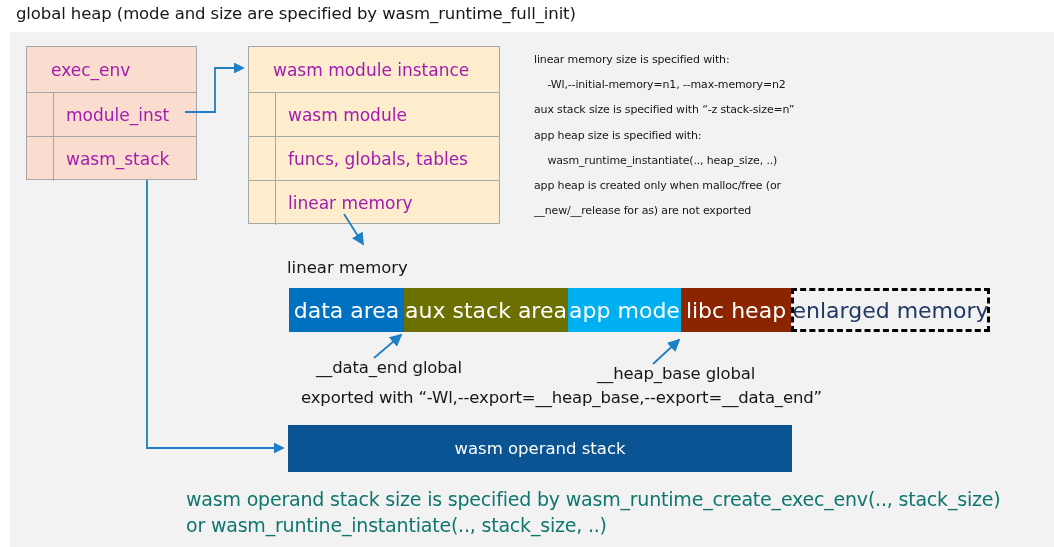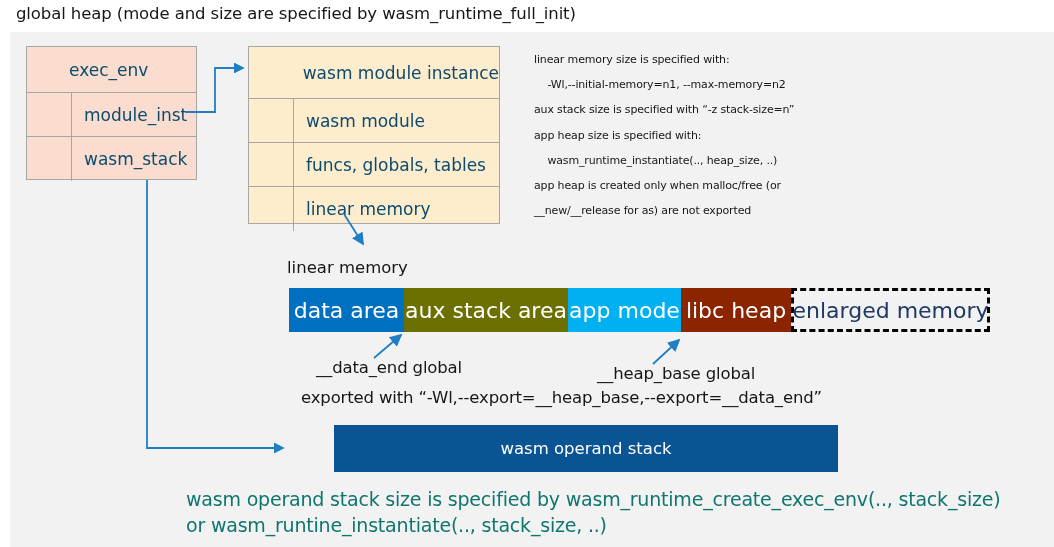--- a/index.html
+++ b/index.html
@@ -43,22 +43,21 @@
     position: absolute;
     box-sizing: border-box;
     border: 1px solid #a6a6a6;
   }
   .srow {
     box-sizing: border-box;
     display: flex;
     align-items: center;
     border-bottom: 1px solid #a6a6a6;
     font-size: 17px;
-    color: #0c4a6e;
-    padding-left: 18px;
+    color: #a21caf;
   }
   .srow:last-child { border-bottom: none; }
   .srow .indent {
     width: 26px;
     flex: 0 0 26px;
     align-self: stretch;
     border-right: 1px solid #a6a6a6;
   }
   .srow .head-pad { width: 12px; flex: 0 0 12px; }
   .srow .txt { padding-left: 12px; white-space: nowrap; }
@@ -69,21 +68,21 @@
     background: #fbddd0;
   }
   #exec-env-box .srow { height: 44px; }
   #exec-env-box .srow.head { height: 46px; }
 
   #module-inst-box {
     left: 248px; top: 46px; width: 252px; height: 178px;
     background: #fdedcd;
   }
   #module-inst-box .srow { height: 44px; }
-  #module-inst-box .srow.head { height: 52px; justify-content: flex-end; }
+  #module-inst-box .srow.head { height: 46px; }
 
   
   .notes {
     position: absolute;
     left: 534px;
     top: 47px;
     width: 500px;
     font-size: 11px;
     line-height: 25.2px;
     color: #161616;
@@ -139,21 +138,20 @@
     left: 288px;
     top: 425px;
     width: 504px;
     height: 47px;
     background: #0a5494;
     display: flex;
     align-items: center;
     justify-content: center;
     color: #ffffff;
     font-size: 16.5px;
-    margin-left: 46px;
   }
   .footnote {
     position: absolute;
     left: 186px;
     top: 487px;
     font-size: 19px;
     line-height: 25.5px;
     color: #0f766e;
     white-space: pre;
     letter-spacing: -0.2px;

